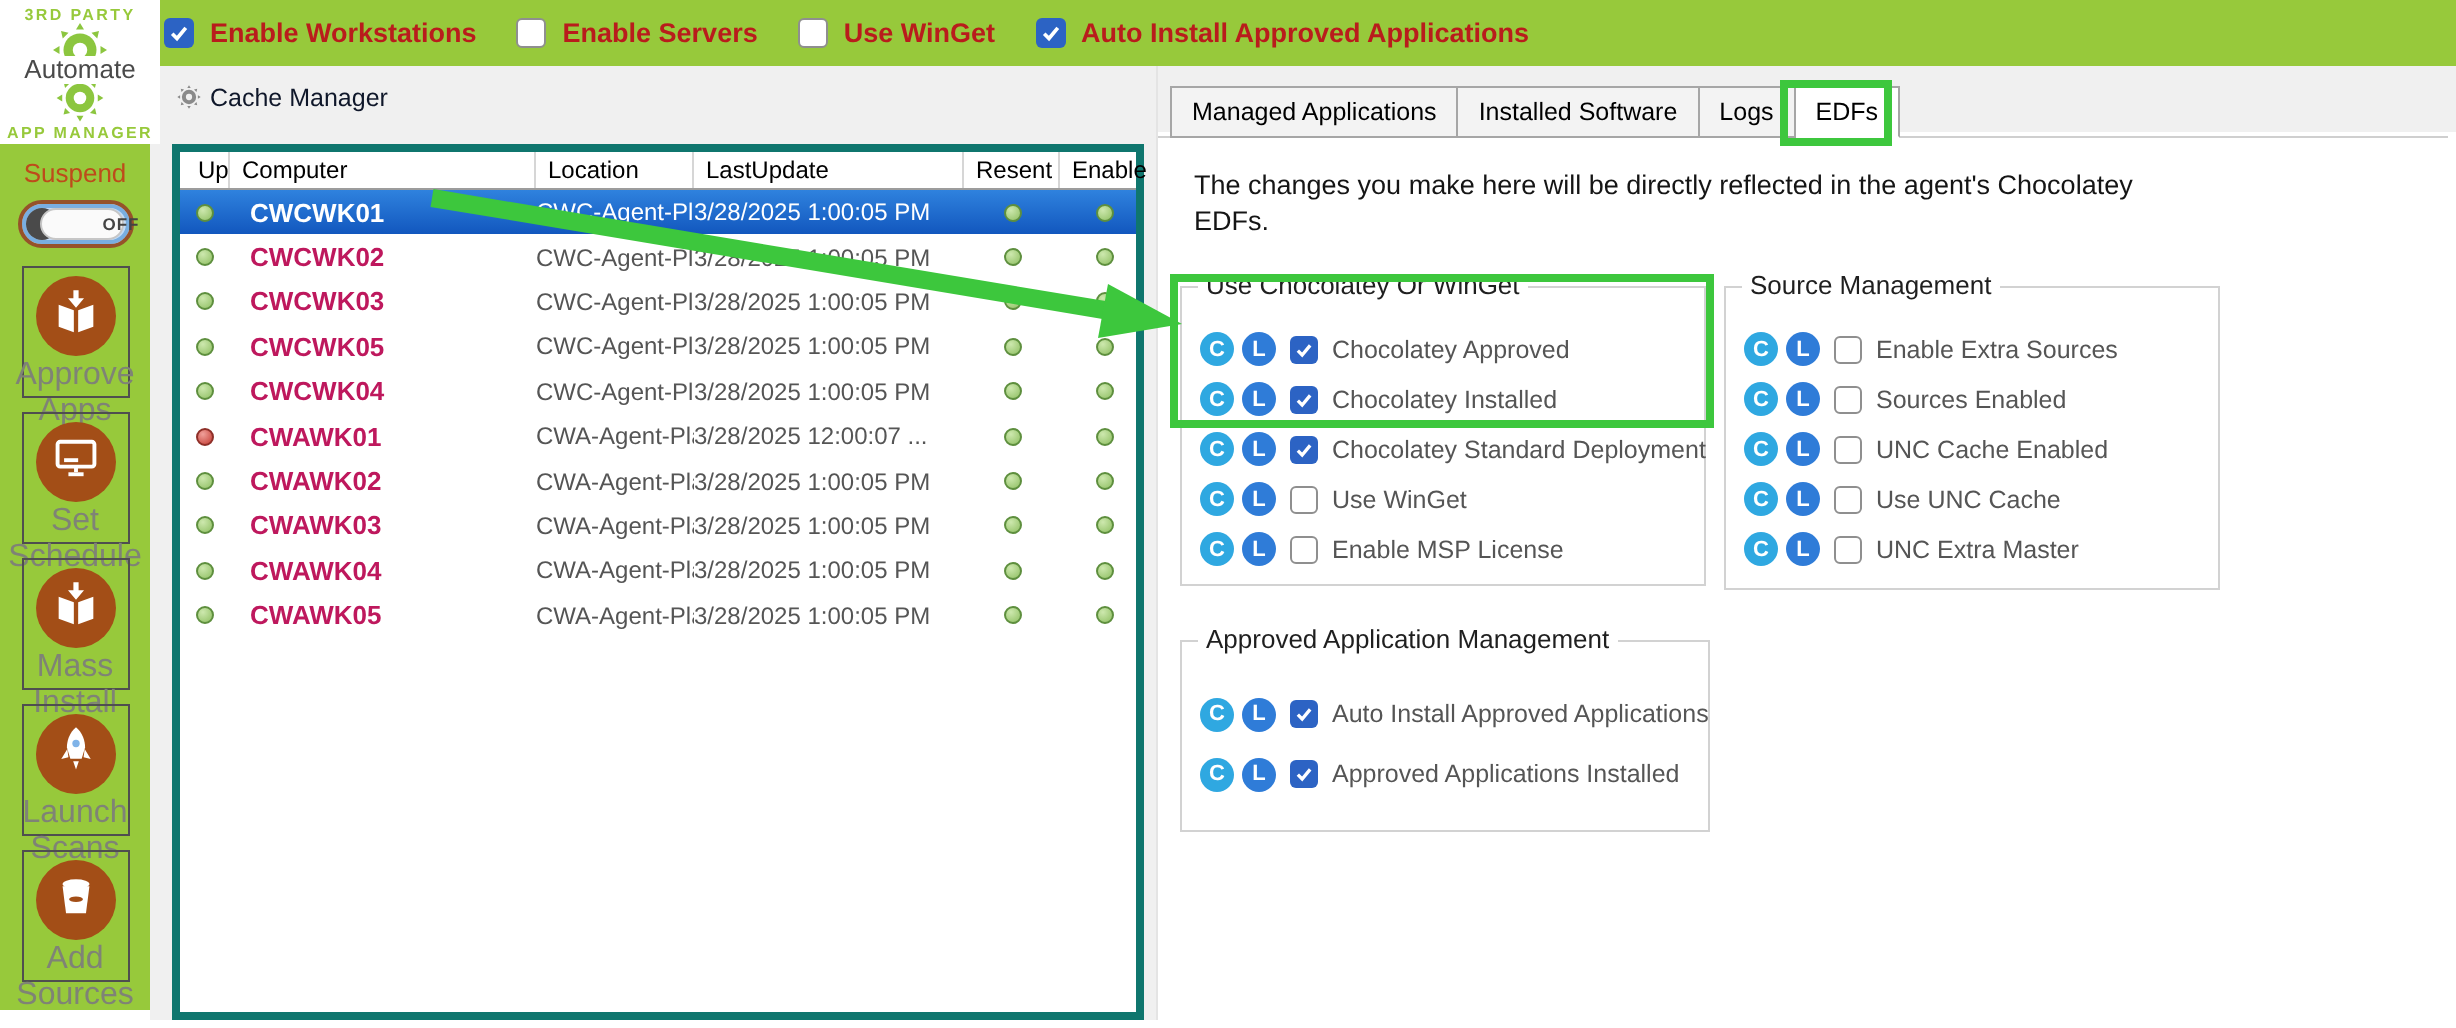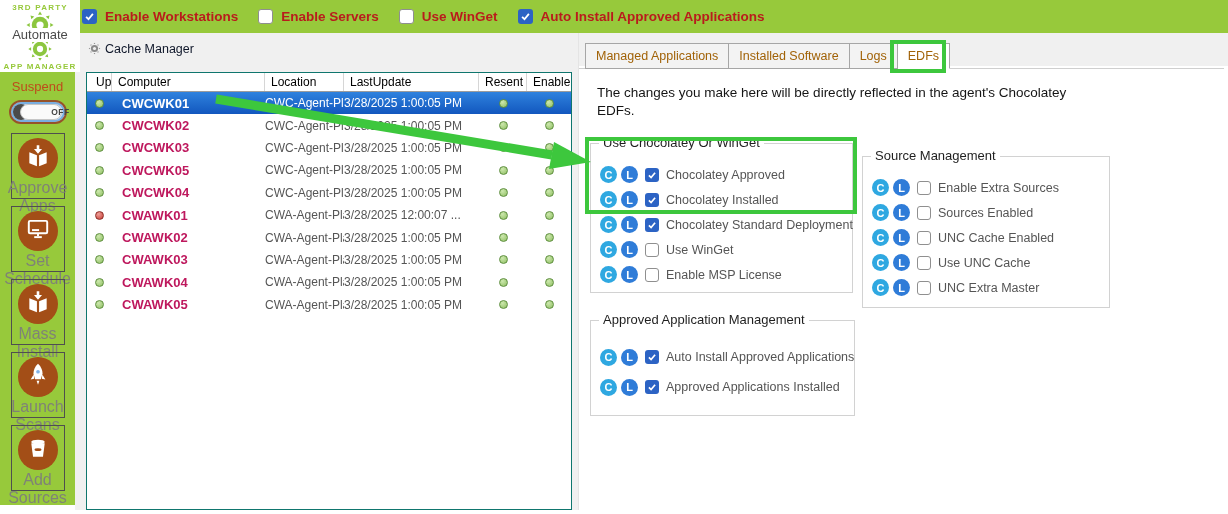--- a/index.html
+++ b/index.html
@@ -44,46 +44,46 @@
   .off-pill{position:absolute;right:3px;top:2px;width:31px;height:16px;background:#FAFAFA;border:1px solid #C6C6C6;border-radius:9px;font-size:8.5px;font-weight:bold;color:#444;display:flex;align-items:center;justify-content:center;letter-spacing:.5px;padding-left:40px;}
   .sb-buttons{display:flex;flex-direction:column;align-items:center;margin-top:9px;gap:7px;}
   .sb-btn{width:54px;height:66px;border:1px solid #4F4F4F;display:flex;flex-direction:column;align-items:center;padding-top:4px;cursor:pointer;}
   .sb-icon{width:40px;height:40px;border-radius:50%;background:var(--brown);display:flex;align-items:center;justify-content:center;flex:none;}
   .sb-label{font-size:16px;color:#7F8376;text-align:center;line-height:1.12;margin-top:1px;}
 
   
   .cache-label{position:absolute;left:88px;top:42px;height:18px;display:flex;align-items:flex-start;gap:4px;color:#0f172a;font-size:12.5px;z-index:2;}
 
   
-  .tablebox{position:absolute;left:86px;top:72px;width:486px;height:438px;background:#fff;border:1px solid #0f766e;z-index:3;}
+  .tablebox{position:absolute;left:86px;top:72px;width:486px;height:438px;background:#fff;border:4px solid #0f766e;z-index:3;}
   .thead{display:grid;grid-template-columns:25px 153px 79px 135px 48px 44px;height:19px;border-bottom:1px solid #9C9C9C;align-items:center;}
   .th{font-size:12px;color:#000;padding-left:6px;border-right:1px solid #D6D6D6;height:100%;display:flex;align-items:center;}
   .th:first-child{padding-left:9px;}
   .th:last-child{border-right:none;}
   .trow{display:grid;grid-template-columns:25px 153px 79px 135px 48px 44px;height:22.4px;align-items:center;}
   .trow.selected{background:linear-gradient(var(--sel1),var(--sel2));}
   .cell-computer{font-weight:bold;font-size:13px;color:#be185d;padding-left:10px;white-space:nowrap;overflow:hidden;}
   .cell-loc,.cell-date{font-size:12px;color:#555;white-space:nowrap;overflow:hidden;}
   .trow.selected .cell-computer,.trow.selected .cell-loc,.trow.selected .cell-date{color:#fff;}
   .dot{width:9px;height:9px;border-radius:50%;margin:0 auto;}
   .dot-green{background:radial-gradient(circle at 35% 30%,#CDE8AE,#8FBF62);border:1px solid #5E8F3E;}
   .dot-red{background:radial-gradient(circle at 35% 30%,#F0A09A,#C43B32);border:1px solid #8E2F28;}
 
   
   .tabline{position:absolute;left:579px;top:68px;width:645px;height:1px;background:#CFCFCF;z-index:1;}
   .tabbar{position:absolute;left:585px;top:44px;height:25px;display:flex;align-items:flex-end;z-index:2;}
-  .tab{height:22px;padding:12px 10px;font-size:12.5px;color:#a16207;background:#F3F3F3;border:1px solid #A6A6A6;border-left:none;display:flex;align-items:center;cursor:pointer;}
+  .tab{height:22px;padding:12px 10px;font-size:12.5px;color:#000000;background:#F3F3F3;border:1px solid #A6A6A6;border-left:none;display:flex;align-items:center;cursor:pointer;}
   .tab:first-child{border-left:1px solid #A6A6A6;}
   .tab.active{background:#fff;height:25px;border-bottom:1px solid #fff;position:relative;z-index:2;}
 
   
   .desc{position:absolute;left:597px;top:84px;width:500px;font-size:13.5px;color:#151515;line-height:1.3;z-index:2;}
   .group{position:absolute;border:1px solid #D2D2D2;background:#fff;z-index:2;}
   .group.g0{left:590px;top:143px;width:263px;height:150px;}
-  .group.g1{left:862px;top:143px;width:248px;height:152px;margin-top:13px;}
+  .group.g1{left:862px;top:143px;width:248px;height:152px;}
   .group.g2{left:590px;top:320px;width:265px;height:96px;}
   .group-title{position:absolute;top:-9px;left:8px;background:#fff;padding:0 4px;font-size:13px;color:#1F1F1F;white-space:nowrap;}
   .group-items{padding:18px 0 0 9px;}
   .g2 .group-items{padding-top:21px;}
   .edf-item{display:flex;align-items:center;height:25px;}
   .g2 .edf-item{height:30px;}
   .badge{width:17px;height:17px;border-radius:50%;color:#fff;font-size:11px;font-weight:bold;display:flex;align-items:center;justify-content:center;margin-right:4px;flex:none;cursor:pointer;}
   .badge-c{background:var(--cbadge);}
   .badge-l{background:var(--lbadge);}
   .edf-item .cbx{margin:0 2px 0 3px;}

